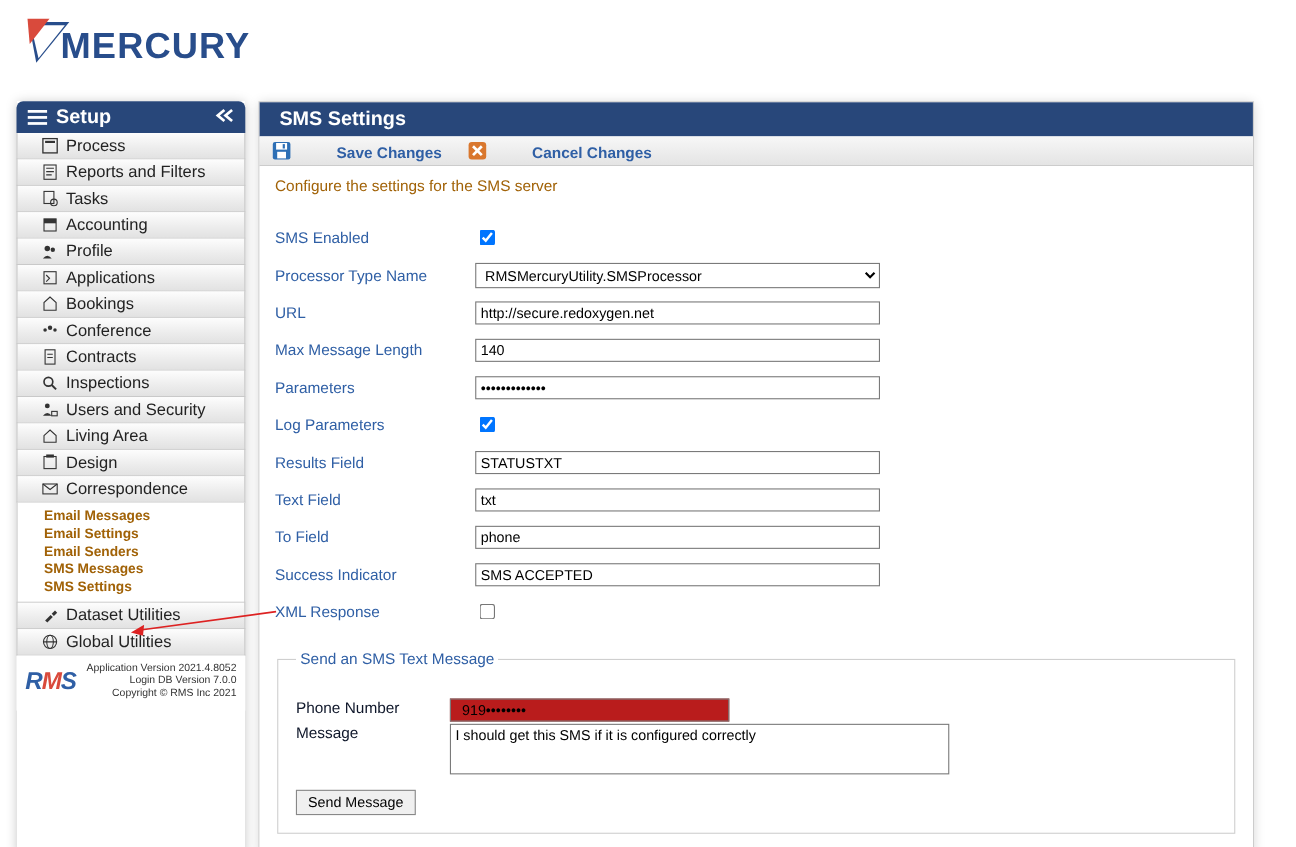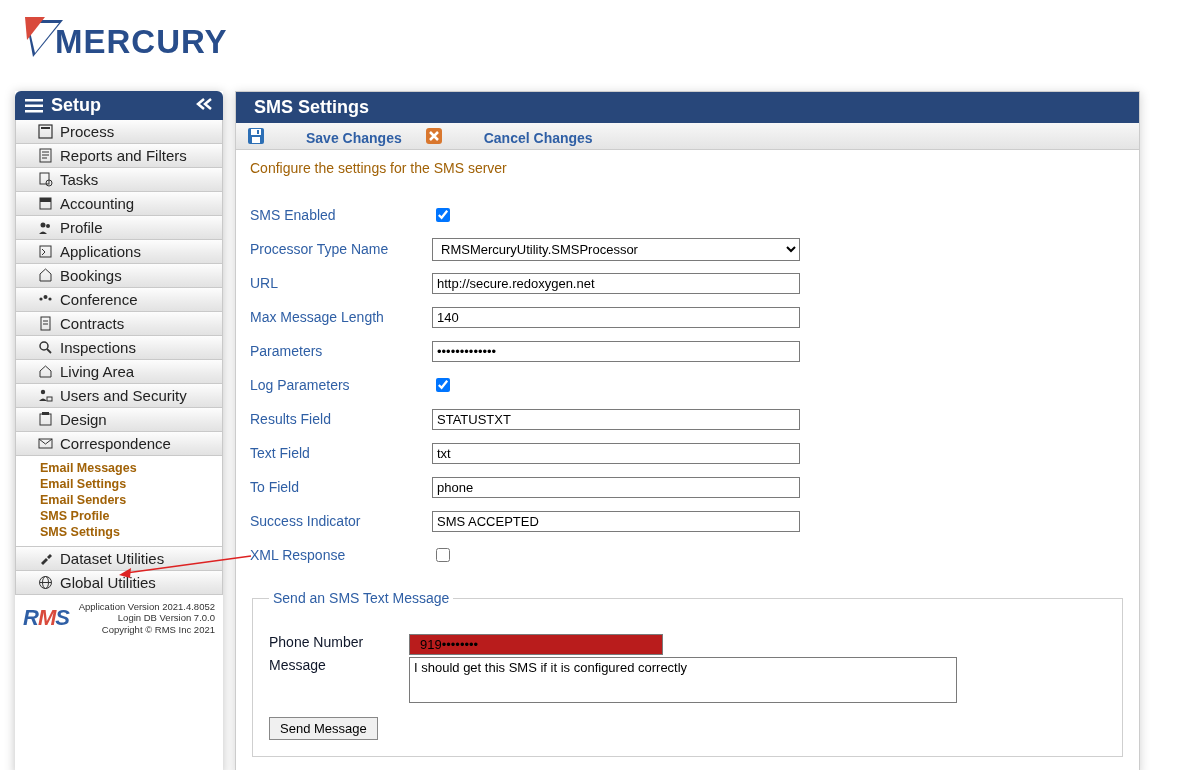--- a/index.html
+++ b/index.html
@@ -193,21 +193,21 @@
   font-size: 14px;
 }
 .fs-row input[type="text"] {
   width: 254px;
   padding: 2px 10px;
   background: #b91c1c;
   border: 1px solid #7a7a7a;
   font-size: 13px;
 }
 .fs-row textarea {
-  width: 548px;
+  width: 454px;
   height: 46px;
   padding: 2px 4px;
   font-size: 13px;
   border: 1px solid #7a7a7a;
   resize: none;
   font-family: inherit;
 }
 .send-btn {
   margin-top: 12px;
   padding: 3px 10px;
@@ -350,34 +350,34 @@
             <svg width="15" height="15" viewBox="0 0 15 15">
               <circle cx="6" cy="6" r="4" fill="none" stroke="#333" stroke-width="1.5"></circle>
               <line x1="9" y1="9" x2="13" y2="13" stroke="#333" stroke-width="1.8"></line>
             </svg>
           </span>
         <span>Inspections</span>
       </div>
       <div class="menu-item">
         <span class="micon">
             <svg width="15" height="15" viewBox="0 0 15 15">
-              <path d="M2 7 L7.5 2 L13 7 L13 13 L2 13 Z" fill="none" stroke="#333"></path>
-            </svg>
-          </span>
-        <span>Living Area</span>
-      </div>
-      <div class="menu-item">
-        <span class="micon">
-            <svg width="15" height="15" viewBox="0 0 15 15">
               <circle cx="5" cy="4" r="2.2" fill="#333"></circle>
               <path d="M1 13 Q5 8 9 13" fill="#333"></path>
               <rect x="9" y="9" width="5" height="4" fill="none" stroke="#333"></rect>
             </svg>
           </span>
         <span>Users and Security</span>
+      </div>
+      <div class="menu-item">
+        <span class="micon">
+            <svg width="15" height="15" viewBox="0 0 15 15">
+              <path d="M2 7 L7.5 2 L13 7 L13 13 L2 13 Z" fill="none" stroke="#333"></path>
+            </svg>
+          </span>
+        <span>Living Area</span>
       </div>
       <div class="menu-item">
         <span class="micon">
             <svg width="15" height="15" viewBox="0 0 15 15">
               <rect x="2" y="2" width="11" height="11" fill="none" stroke="#333"></rect>
               <rect x="4" y="0" width="7" height="3" fill="#333"></rect>
             </svg>
           </span>
         <span>Design</span>
       </div>
@@ -387,21 +387,21 @@
               <rect x="1" y="3" width="13" height="9" fill="none" stroke="#333"></rect>
               <path d="M1 3 L7.5 8 L14 3" stroke="#333" fill="none"></path>
             </svg>
           </span>
         <span>Correspondence</span>
       </div>
       <div class="submenu">
         <div class="submenu-item">Email Messages</div>
         <div class="submenu-item">Email Settings</div>
         <div class="submenu-item">Email Senders</div>
-        <div class="submenu-item">SMS Profile</div>
+        <div class="submenu-item">SMS Messages</div>
         <div class="submenu-item">SMS Settings</div>
       </div>
       <div class="menu-item">
         <span class="micon">
             <svg width="15" height="15" viewBox="0 0 15 15">
               <path d="M3 12 L8 7 L10 9 L5 14 Z" fill="#333"></path>
               <path d="M12 3 L9 6 L11 8 L14 5 Z" fill="#333"></path>
             </svg>
           </span>
         <span>Dataset Utilities</span>

